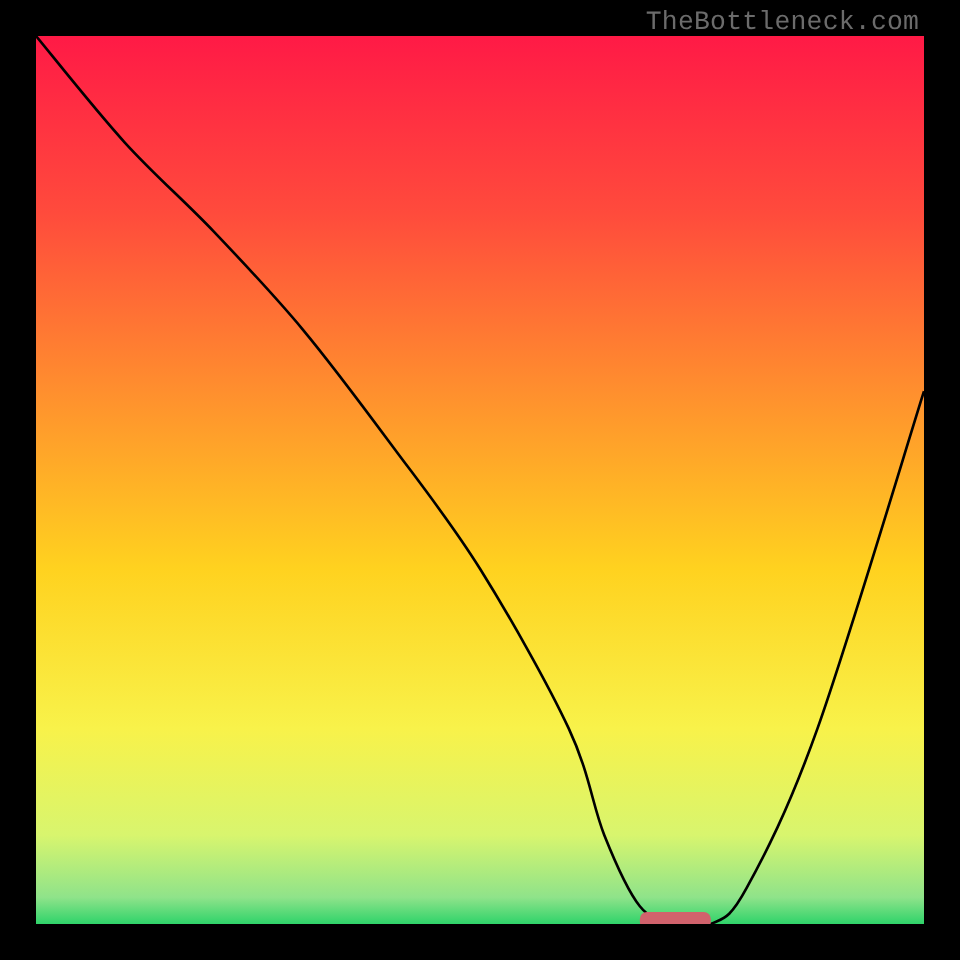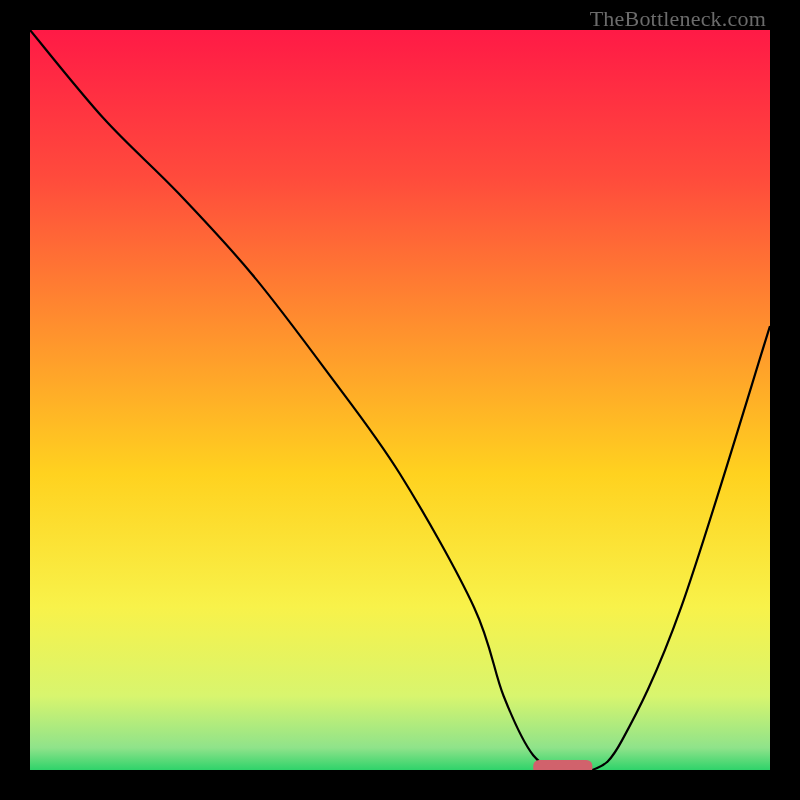--- a/index.html
+++ b/index.html
@@ -15,21 +15,21 @@
     left: 30px;
     top: 30px;
     width: 740px;
     height: 740px;
     background: #000;
   }
   .watermark {
     position: absolute;
     top: 6px;
     right: 34px;
-    font-family: Liberation Serif, serif;
+    font-family: Liberation Mono, monospace;
     font-size: 22px;
     color: #6b6b6b;
     letter-spacing: 0.2px;
   }
   svg { display: block; }
 </style>
 </head>
 <body>
 
 <div class="watermark">TheBottleneck.com</div>

